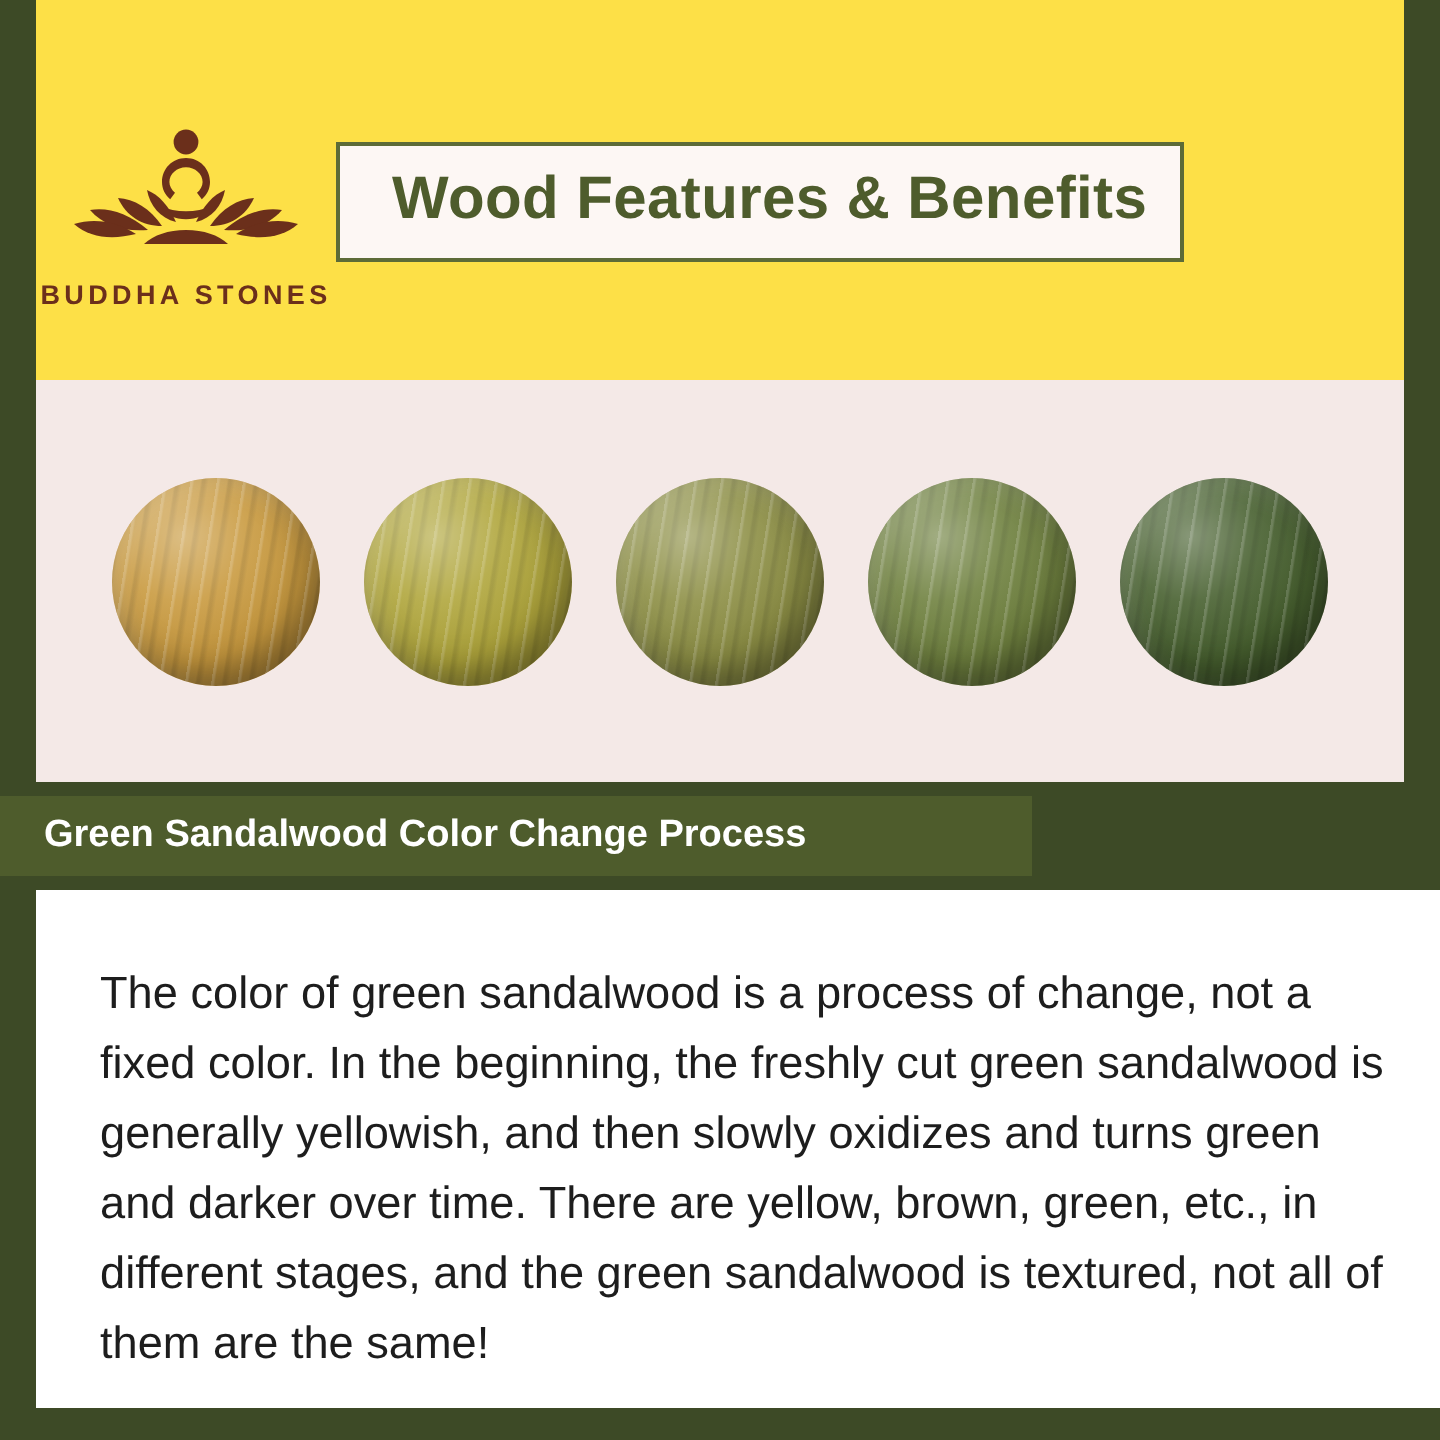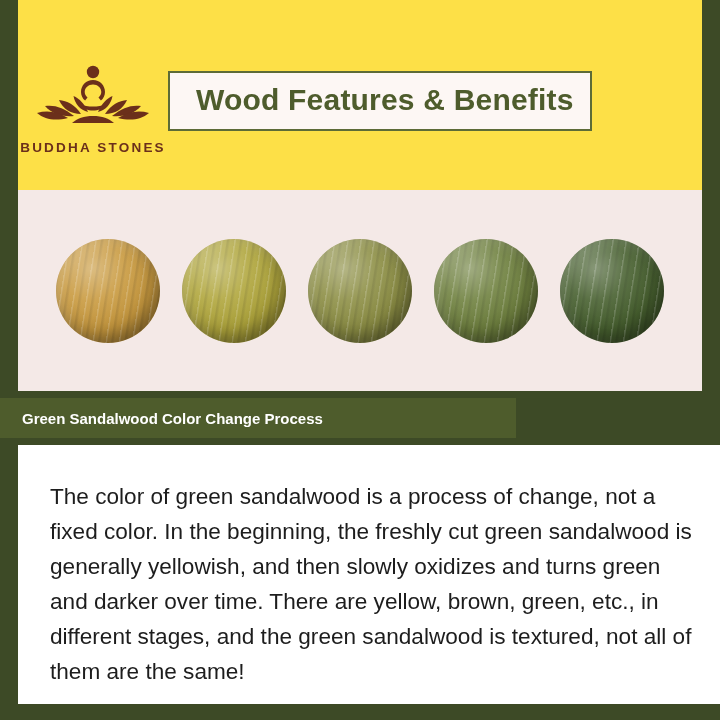--- a/index.html
+++ b/index.html
@@ -93,21 +93,21 @@
   .section-bar {
     position: absolute;
     left: 0; top: 398px;
     width: 516px; height: 40px;
     background: #4e5c2c;
     display: flex;
     align-items: center;
   }
   .section-bar span {
     color: #ffffff;
-    font-size: 15px;
+    font-size: 19px;
     font-weight: 700;
     margin-left: 22px;
     white-space: nowrap;
   }
 
   
   .body-card {
     position: absolute;
     left: 18px; top: 445px;
     width: 716px; height: 259px;

